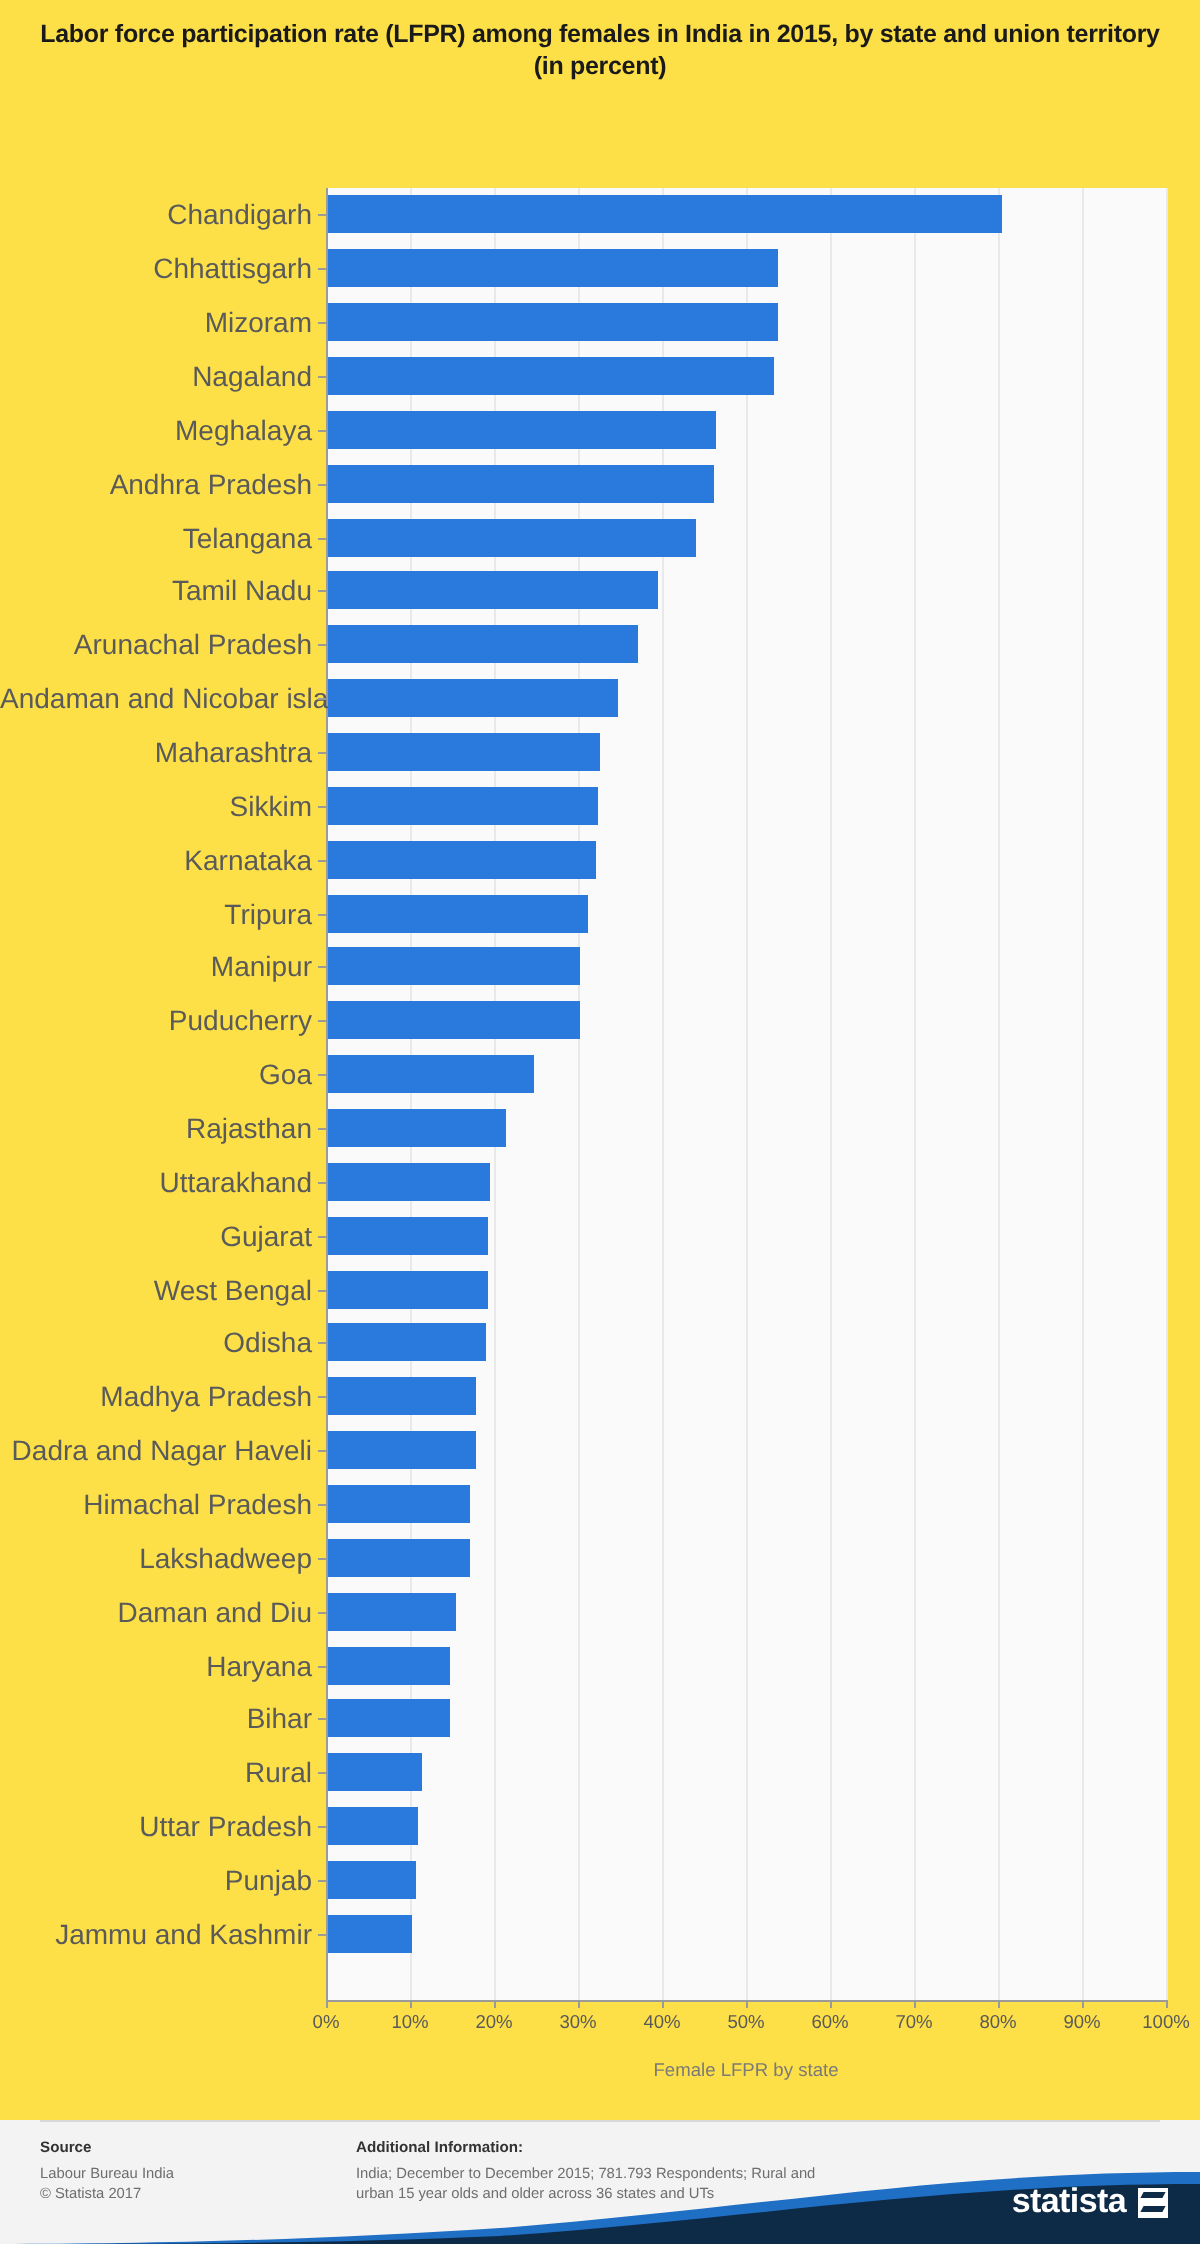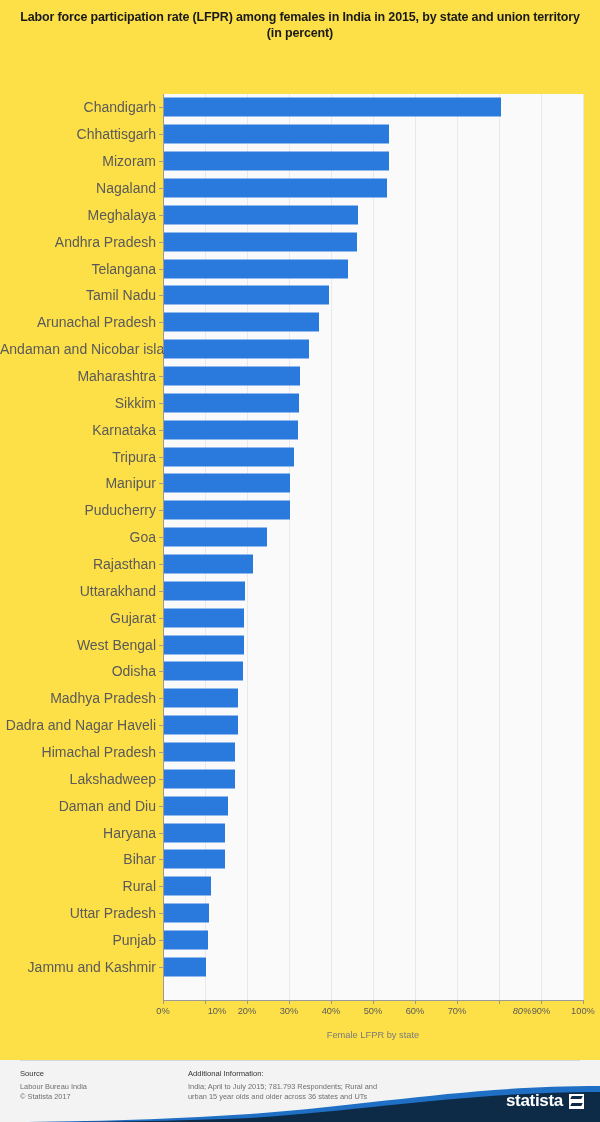--- a/index.html
+++ b/index.html
@@ -124,23 +124,23 @@
     position:absolute;top:0;left:20px;right:20px;
     height:1px;background:#d8d8d8;
   }
   .foot-col{
     position:absolute;
     font-size:7.4px;
     color:#6e6e6e;
     line-height:10.5px;
   }
   .foot-col.src{left:20px;top:9px;width:160px;}
-  .foot-col.add{left:188px;top:9px;width:250px;}
+  .foot-col.add{left:178px;top:9px;width:250px;}
   .foot-head{
-    font-weight:normal;color:#333;font-size:7.6px;
+    font-weight:bold;color:#333;font-size:7.6px;
     display:block;margin-bottom:2px;
   }
   .foot-line{display:block;}
   
   .banner{
     position:absolute;
     right:0;bottom:0;
     width:600px;height:46px;
     overflow:hidden;
     pointer-events:none;
@@ -363,55 +363,55 @@
           <div class="row-label">Jammu and Kashmir</div>
           <div class="tick-mark"></div>
           <div class="bar" title="Jammu and Kashmir: 10%" style="width: 42px; background: rgb(42, 122, 222);"></div>
         </div>
       </div>
     <div class="xaxis"></div>
     <div class="xticks" id="xticks">
         <div class="xtick-mark" style="left: 163px;"></div>
         <div class="xtick" style="left: 163px;">0%</div>
         <div class="xtick-mark" style="left: 205px;"></div>
-        <div class="xtick" style="left: 205px; margin-left: 12px;">10%</div>
+        <div class="xtick" style="left: 205px;">10%</div>
         <div class="xtick-mark" style="left: 247px;"></div>
         <div class="xtick" style="left: 247px;">20%</div>
         <div class="xtick-mark" style="left: 289px;"></div>
         <div class="xtick" style="left: 289px; text-align: center;">30%</div>
         <div class="xtick-mark" style="left: 331px;"></div>
         <div class="xtick" style="left: 331px;">40%</div>
         <div class="xtick-mark" style="left: 373px;"></div>
         <div class="xtick" style="left: 373px;">50%</div>
         <div class="xtick-mark" style="left: 415px;"></div>
         <div class="xtick" style="left: 415px;">60%</div>
         <div class="xtick-mark" style="left: 457px;"></div>
         <div class="xtick" style="left: 457px;">70%</div>
         <div class="xtick-mark" style="left: 499px;"></div>
-        <div class="xtick" style="left: 522px; font-style: italic;">80%</div>
+        <div class="xtick" style="left: 499px;">80%</div>
         <div class="xtick-mark" style="left: 541px;"></div>
         <div class="xtick" style="left: 541px;">90%</div>
         <div class="xtick-mark" style="left: 583px;"></div>
         <div class="xtick" style="left: 583px;">100%</div>
       </div>
     <div class="xlabel">Female LFPR by state</div>
   </div>
 
   <div class="footer">
     <div class="sep"></div>
 
     <div class="foot-col src">
       <span class="foot-head">Source</span>
       <span class="foot-line">Labour Bureau India</span>
       <span class="foot-line">© Statista 2017</span>
     </div>
 
     <div class="foot-col add">
       <span class="foot-head">Additional Information:</span>
-      <span class="foot-line">India; April to July 2015; 781.793 Respondents; Rural and</span>
+      <span class="foot-line">India; December to December 2015; 781.793 Respondents; Rural and</span>
       <span class="foot-line">urban 15 year olds and older across 36 states and UTs</span>
     </div>
 
     <div class="banner">
       <svg width="600" height="46" viewBox="0 0 600 46">
         <path d="M0,46 L600,46 L600,10 C470,10 380,28 250,38 C160,44 70,46 0,46 Z" fill="#1f6fc4"></path>
         <path d="M0,46 L600,46 L600,16 C470,16 380,33 250,42 C160,46 70,46 0,46 Z" fill="#0d2a47"></path>
       </svg>
     </div>
     <div class="brand">

